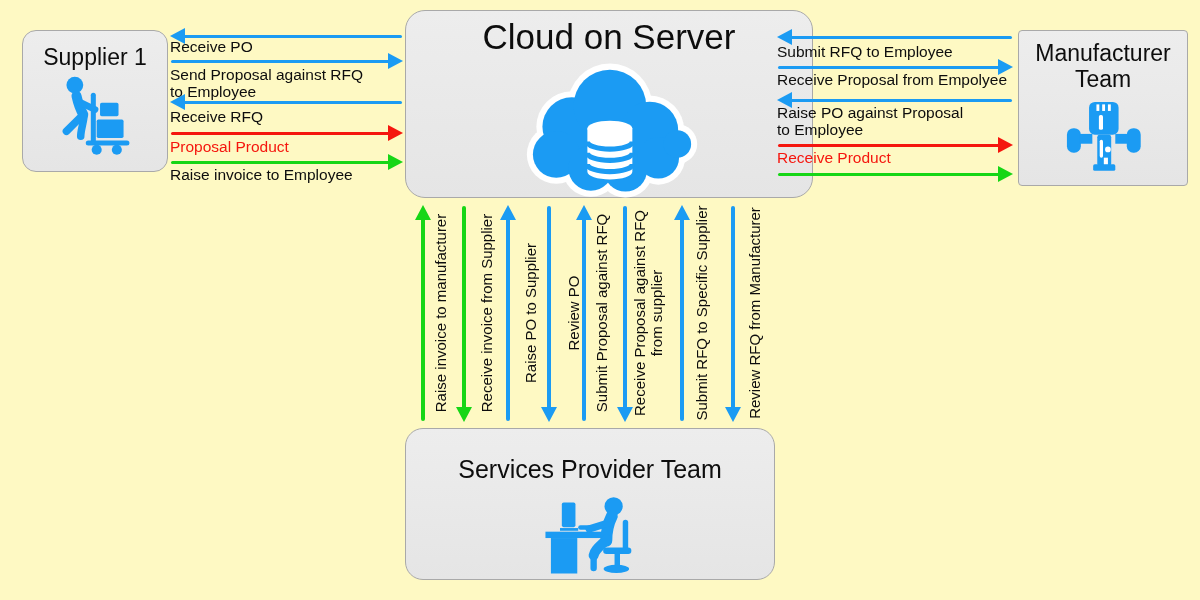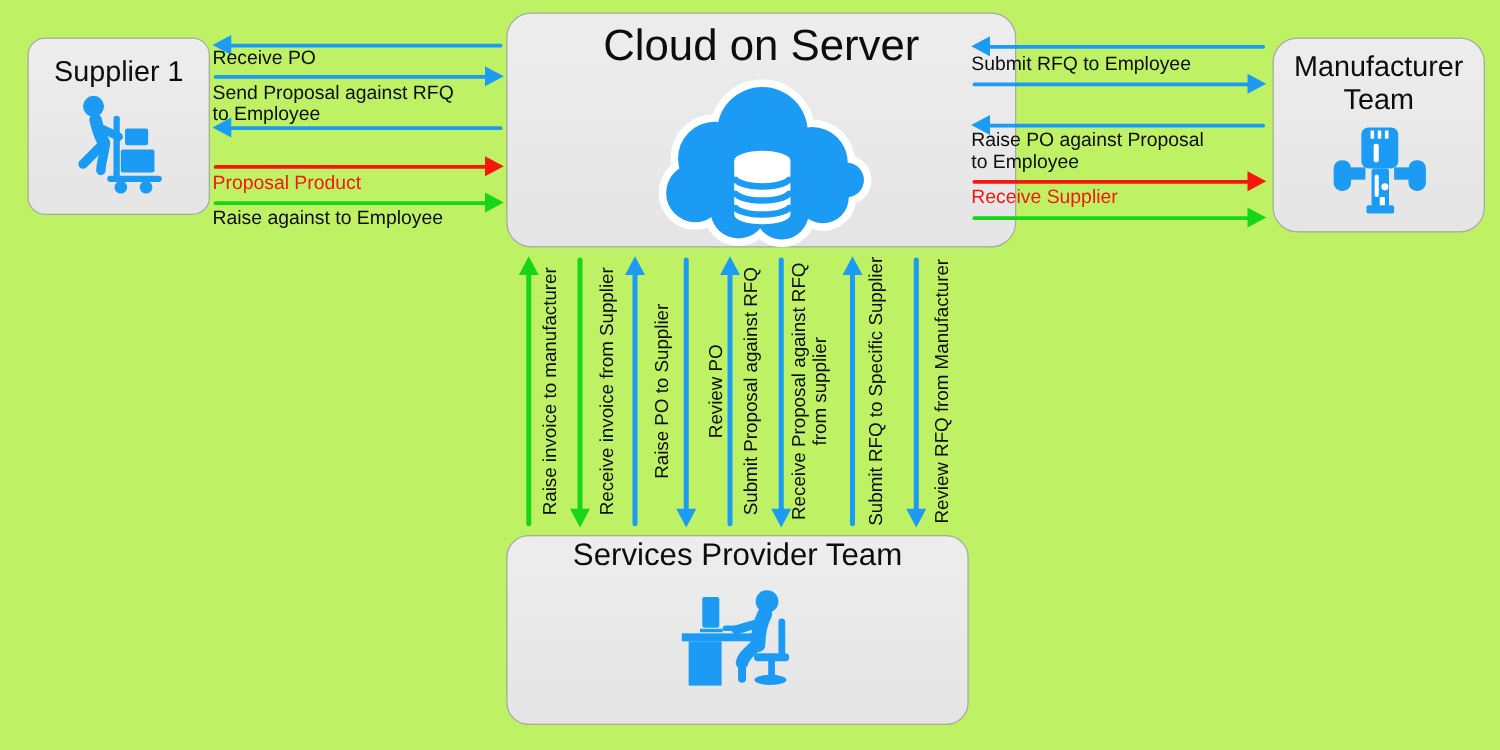--- a/index.html
+++ b/index.html
@@ -1,30 +1,30 @@
 <!DOCTYPE html>
 <html><head>
 <meta charset="utf-8">
 <style>
   html,body{margin:0;padding:0;background:#fff;}
-  .canvas{position:relative;width:1200px;height:600px;background:#bef264;
+  .canvas{position:relative;width:1200px;height:600px;background:#fef9c3;
           font-family:"Liberation Sans",sans-serif;color:#111;overflow:hidden;}
 
   
   .node{position:absolute;background:linear-gradient(#ededed,#e5e5e5);
         border:1.6px solid #a9a9a9;text-align:center;box-sizing:border-box;}
   .node-title{font-weight:400;color:#0d0d0d;}
   #node-supplier{left:22px;top:30px;width:146px;height:142px;border-radius:14px;}
   #node-supplier .node-title{font-size:23px;margin-top:13px;}
   #node-cloud{left:405px;top:10px;width:408px;height:188px;border-radius:20px;}
   #node-cloud .node-title{font-size:35px;margin-top:6px;}
-  #node-manufacturer{left:1018px;top:30px;width:170px;height:156px;border-radius:20px;}
+  #node-manufacturer{left:1018px;top:30px;width:170px;height:156px;border-radius:4px;}
   #node-manufacturer .node-title{font-size:23px;margin-top:10px;line-height:1.12;padding:0 14px;}
   #node-services{left:405px;top:428px;width:370px;height:152px;border-radius:18px;}
-  #node-services .node-title{font-size:25px;margin-top:1px;}
+  #node-services .node-title{font-size:25px;margin-top:26px;}
   .node svg{display:block;margin:4px auto 0;}
 
   
   .c-blue{color:#1b9bf3}.c-red{color:#f5160e}.c-green{color:#16d616}
 
   
   .ah{position:absolute;height:16px;}
   .ah .shaft{display:block;position:absolute;top:6.5px;height:3.6px;left:1px;right:1px;
              background:currentColor;border-radius:2px;}
   .ah.dir-right .shaft{right:13px}
@@ -169,56 +169,58 @@
       <i class="shaft"></i>
       <i class="head"></i>
     </div>
   <div class="flow-label" style="left:170px;top:66px;width:233px">Send Proposal against RFQ
 to Employee</div>
 
   <div class="ah dir-left c-blue" style="left:170px;top:94px;width:233px">
       <i class="shaft"></i>
       <i class="head"></i>
     </div>
+  <div class="flow-label" style="left:170px;top:108px;width:233px">Receive RFQ</div>
 
   <div class="ah dir-right c-red" style="left:170px;top:125px;width:233px">
       <i class="shaft"></i>
       <i class="head"></i>
     </div>
   <div class="flow-label red" style="left:170px;top:138px;width:233px">Proposal Product</div>
 
   <div class="ah dir-right c-green" style="left:170px;top:154px;width:233px">
       <i class="shaft"></i>
       <i class="head"></i>
     </div>
-  <div class="flow-label" style="left:170px;top:166px;width:233px">Raise against to Employee</div>
+  <div class="flow-label" style="left:170px;top:166px;width:233px">Raise invoice to Employee</div>
 
   <div class="ah dir-left c-blue" style="left:777px;top:29px;width:236px">
       <i class="shaft"></i>
       <i class="head"></i>
     </div>
   <div class="flow-label" style="left:777px;top:43px;width:236px">Submit RFQ to Employee</div>
 
   <div class="ah dir-right c-blue" style="left:777px;top:59px;width:236px">
       <i class="shaft"></i>
       <i class="head"></i>
     </div>
+  <div class="flow-label" style="left:777px;top:71px;width:236px">Receive Proposal from Empolyee</div>
 
   <div class="ah dir-left c-blue" style="left:777px;top:92px;width:236px">
       <i class="shaft"></i>
       <i class="head"></i>
     </div>
   <div class="flow-label" style="left:777px;top:104px;width:236px">Raise PO against Proposal
 to Employee</div>
 
   <div class="ah dir-right c-red" style="left:777px;top:137px;width:236px">
       <i class="shaft"></i>
       <i class="head"></i>
     </div>
-  <div class="flow-label red" style="left:777px;top:149px;width:236px">Receive Supplier</div>
+  <div class="flow-label red" style="left:777px;top:149px;width:236px">Receive Product</div>
 
   <div class="ah dir-right c-green" style="left:777px;top:166px;width:236px">
       <i class="shaft"></i>
       <i class="head"></i>
     </div>
 
   <div class="av dir-up c-green" style="left:415px;top:205px;height:217px">
       <i class="shaft"></i>
       <i class="head"></i>
     </div>

